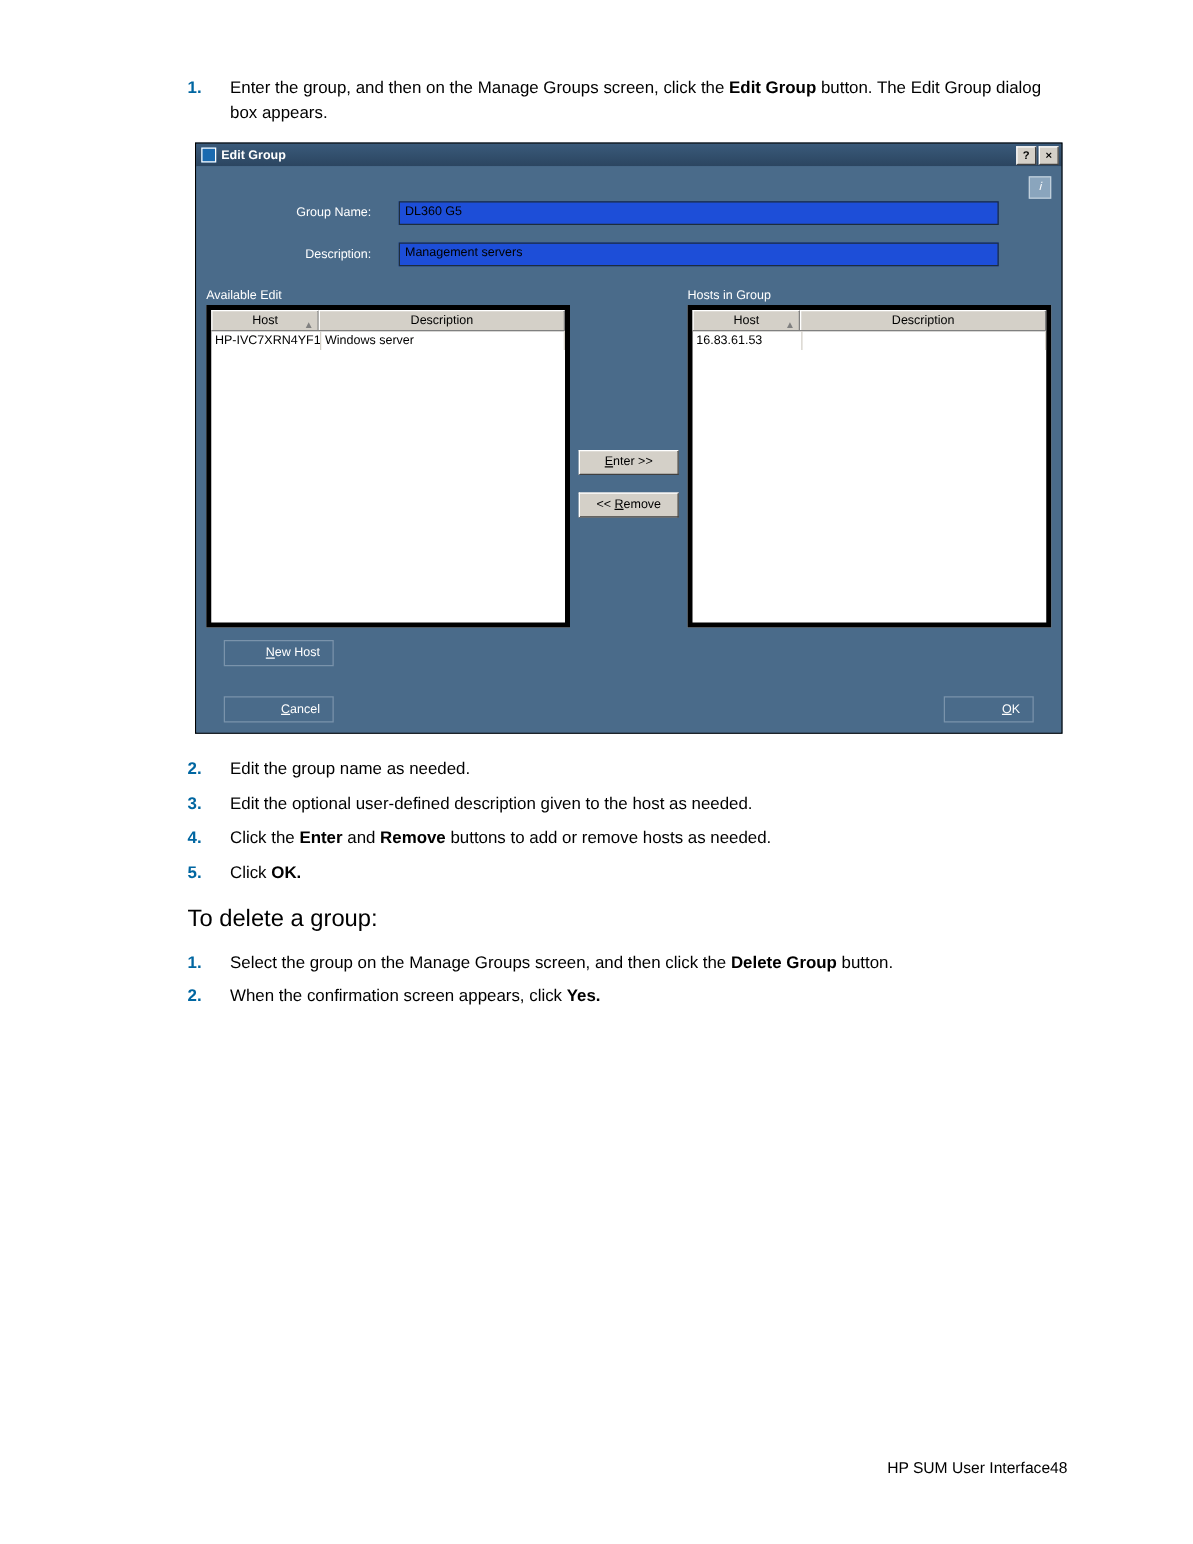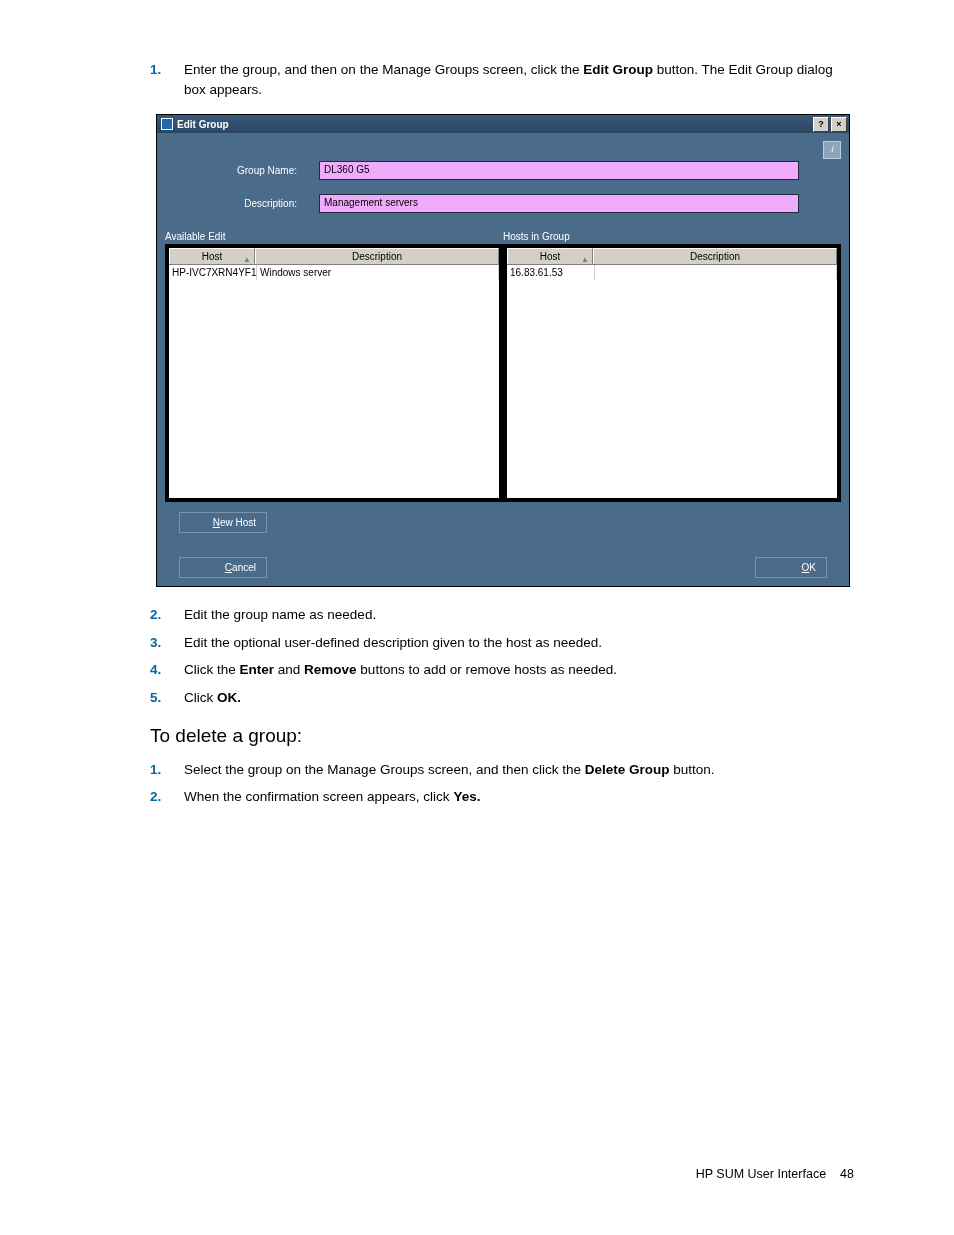--- a/index.html
+++ b/index.html
@@ -105,21 +105,21 @@
     gap: 16px;
   }
   .form-row .lbl {
     width: 72px;
     text-align: right;
     padding-right: 6px;
     color: #fff;
     font-size: 10px;
   }
   .form-row .field {
-    background: #f0abfc;
+    background: #1d4ed8;
     color: #000;
     border: 1px solid #1d2d3d;
     height: 15px;
     width: 470px;
     padding: 1px 4px;
     font-size: 10px;
     line-height: 14px;
   }
   .tables-row {
     display: flex;
@@ -206,21 +206,20 @@
     display: flex;
     justify-content: space-between;
     margin-top: 14px;
   }
   .footer {
     display: flex;
     justify-content: flex-end;
     align-items: center;
     font-size: 12.5px;
     margin-top: 360px;
-    gap: 14px;
   }
   .footer .pg { font-size: 12.5px; }
 </style>
 </head>
 <body>
 
 <div class="page">
 
   <ol class="steps">
     <li>
@@ -259,20 +258,24 @@
               <div class="gcol" style="width:84px"><span>Host</span><span class="sort">▲</span></div>
               <div class="gcol" style="flex:1">Description</div>
             </div>
             <div class="grow">
               <div class="gcell" style="width:81px">HP-IVC7XRN4YF1F</div>
               <div class="gcell" style="flex:1">Windows server</div>
             </div>
           </div>
         </div>
 
+        <div class="mid-col">
+          <button><span class="ul">E</span>nter &gt;&gt;</button>
+          <button>&lt;&lt; <span class="ul">R</span>emove</button>
+        </div>
 
         <div class="table-block" style="flex:1.05">
           <div class="table-title">Hosts in Group</div>
           <div class="grid">
             <div class="ghead">
               <div class="gcol" style="width:84px"><span>Host</span><span class="sort">▲</span></div>
               <div class="gcol" style="flex:1">Description</div>
             </div>
             <div class="grow">
               <div class="gcell" style="width:81px">16.83.61.53</div>

